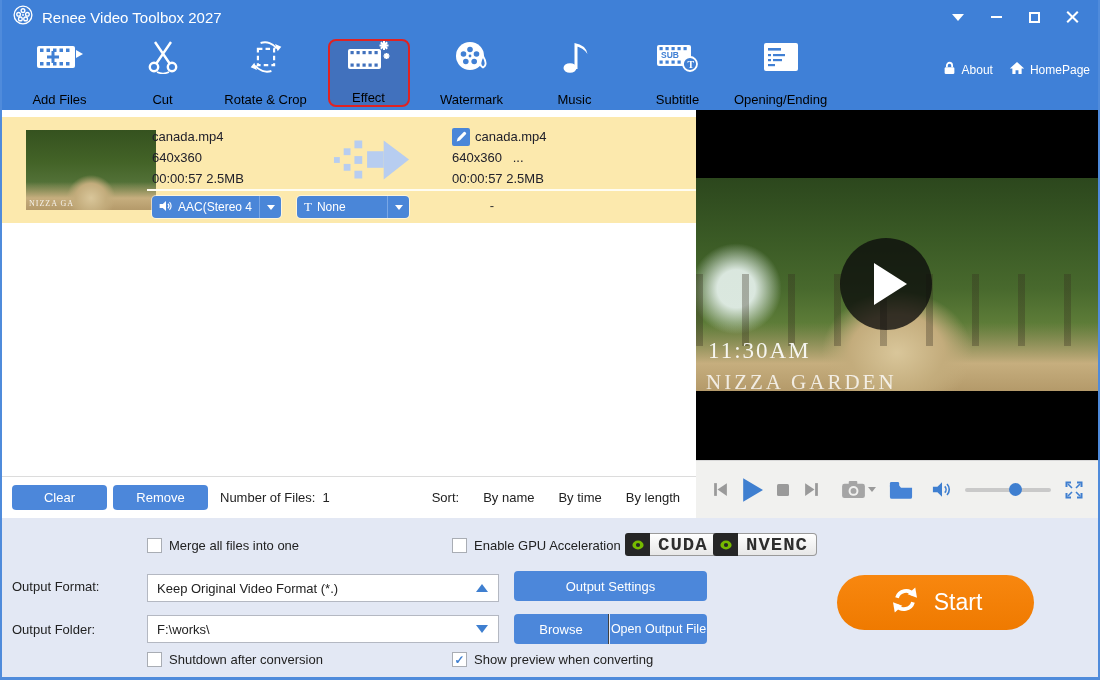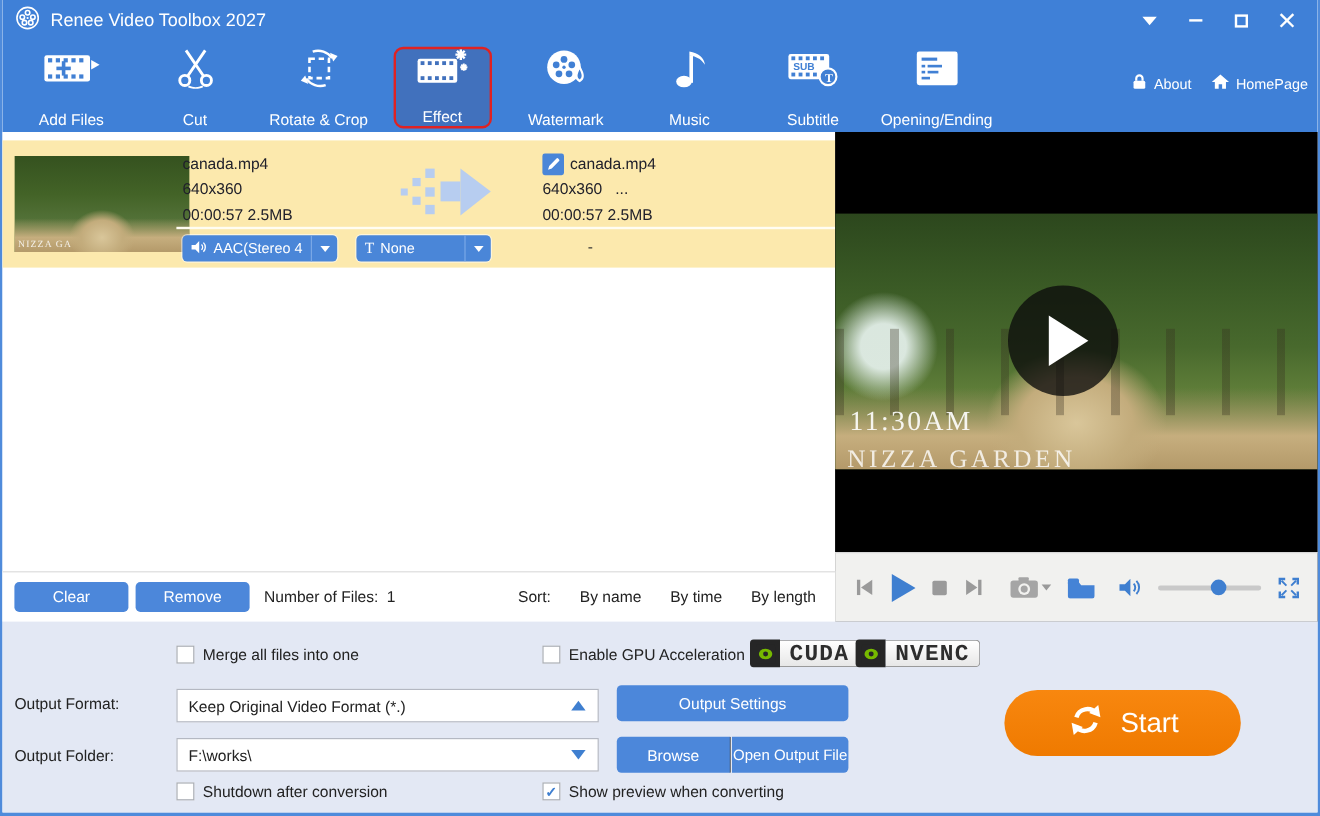--- a/index.html
+++ b/index.html
@@ -17,31 +17,31 @@
   .wc { display:inline-flex; align-items:center; justify-content:center; width:16px; height:16px; cursor:pointer; }
   .tri-down { width:0;height:0;border-left:6px solid transparent;border-right:6px solid transparent;border-top:7px solid #fff; }
   .bar-min { width:11px; height:2px; background:#fff; }
   .box-max { width:11px; height:11px; border:2px solid #fff; }
   .x-close { position:relative; width:13px; height:13px; }
   .x-close i { position:absolute; left:-1px; top:5.5px; width:15px; height:2px; background:#fff; }
   .x-close i:first-child { transform:rotate(45deg); }
   .x-close i:last-child { transform:rotate(-45deg); }
 
   .toolbar { display:flex; align-items:center; padding:2px 6px 0 6px; height:76px; position:relative; }
-  .tool { flex:0 0 103px; height:68px; display:flex; flex-direction:column; align-items:center; justify-content:center; gap:17px; color:#ffffff; font-size:13px; cursor:pointer; }
+  .tool { flex:0 0 103px; height:68px; display:flex; flex-direction:column; align-items:center; justify-content:center; gap:17px; color:#000000; font-size:13px; cursor:pointer; }
   .tool .ticon { height:36px; display:flex; align-items:center; justify-content:center; }
   .tool.active { flex:0 0 82px; margin:0 10.5px; background:#4171bd; border:2px solid #e02222; border-radius:8px; }
   .top-links { position:absolute; right:8px; top:26px; display:flex; gap:16px; color:#fff; font-size:12px; align-items:center; }
   .top-link { display:flex; align-items:center; gap:5px; cursor:pointer; }
 
   
   .main { display:flex; height:408px; }
   .left { width:721px; background:#fff; position:relative; }
   .file-row { margin-top:7px; height:106px; background:#fce9ad; position:relative; color:#21212b; font-size:13px; }
-  .thumb { position:absolute; left:10px; top:13px; width:146px; height:80px; overflow:hidden; }
+  .thumb { position:absolute; left:24px; top:13px; width:130px; height:80px; overflow:hidden; }
   .thumb .micro { position:absolute; left:3px; bottom:2px; font-family:"Liberation Serif",serif; font-size:8px; color:rgba(255,255,255,.85); letter-spacing:1px; }
   .src-info { position:absolute; left:150px; top:9px; line-height:21px; }
   .flow-arrow { position:absolute; left:330px; top:21px; }
   .tgt-info { position:absolute; left:450px; top:9px; line-height:21px; }
   .tname { display:flex; align-items:center; gap:5px; }
   .edit-badge { width:18px; height:18px; border-radius:2px; background:#4a86d8; display:inline-flex; align-items:center; justify-content:center; cursor:pointer; }
   .row-divider { position:absolute; left:145px; right:0; top:72px; height:2px; background:#fffdf2; }
   .dd { position:absolute; top:79px; display:inline-flex; height:22px; background:#4a86d8; border-radius:4px; overflow:hidden; cursor:pointer; box-shadow:0 0 0 1px rgba(255,255,255,.55); }
   .dd-main { display:flex; align-items:center; gap:5px; padding:0 7px; color:#fff; font-size:12px; }
   .dd-arrow { width:22px; border-left:1px solid #79a7e6; display:flex; align-items:center; justify-content:center; }

